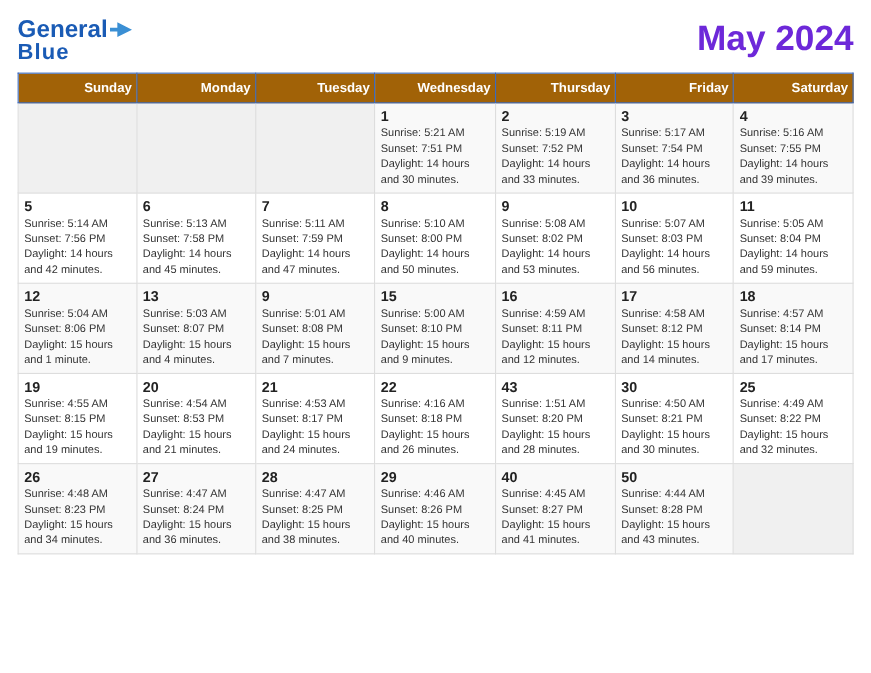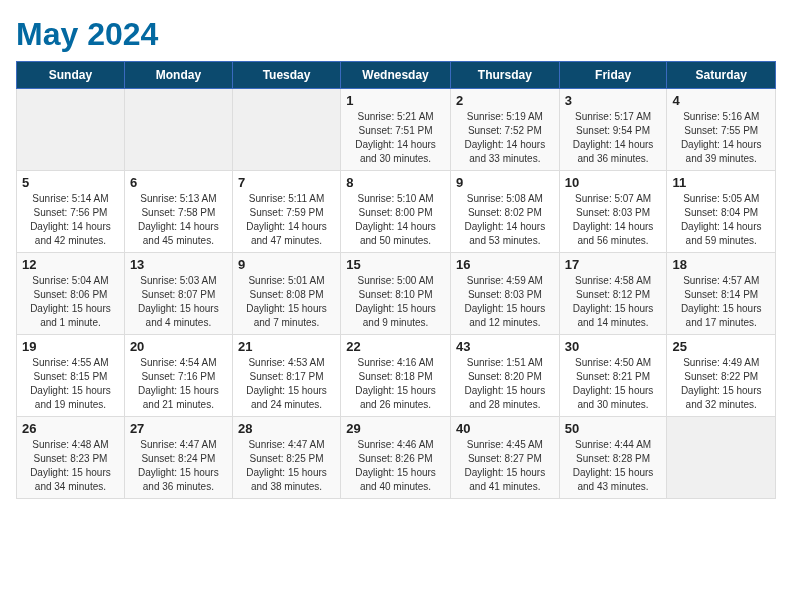--- a/index.html
+++ b/index.html
@@ -36,38 +36,38 @@
     .logo-top-row {
       display: flex;
       align-items: center;
     }
     .title-area {
       text-align: right;
     }
     .month-title {
       font-size: 32px;
       font-weight: bold;
-      color: #0369a1;
+      color: #6d28d9;
     }
     .subtitle {
       font-size: 14px;
       color: #555;
     }
     .calendar {
       width: 100%;
       border-collapse: collapse;
       border: 1px solid #ccc;
     }
     .calendar th {
-      background: #0c4a6e;
+      background: #a16207;
       color: #fff;
       font-size: 12px;
       font-weight: bold;
       padding: 6px 4px;
-      text-align: center;
+      text-align: right;
       border: 1px solid #3a6abf;
     }
     .calendar td {
       vertical-align: top;
       padding: 4px 5px;
       border: 1px solid #ddd;
       width: 113px;
       min-height: 80px;
       font-size: 10.5px;
       color: #333;
@@ -78,28 +78,38 @@
     .day-num {
       font-size: 13px;
       font-weight: bold;
       margin-bottom: 2px;
       color: #222;
     }
     .day-info {
       font-size: 10px;
       color: #333;
       line-height: 1.4;
-      text-align: center;
     }
     .empty { background: #f0f0f0 !important; }
   </style>
 </head>
 <body>
 
 <div class="header">
+  <div class="logo">
+    <div class="logo-top-row">
+      <span class="logo-text">
+        <span class="blue">General</span>
+      </span>
+      <svg class="logo-arrow" viewBox="0 0 24 16" fill="none">
+        <polygon points="8,0 24,8 8,16 8,10 0,10 0,6 8,6" fill="#3a8fd4"></polygon>
+      </svg>
+    </div>
+    <span class="logo-text" style="color:#1a5bb5; font-size:20px; font-weight:bold; letter-spacing:1px;">Blue</span>
+  </div>
   <div class="title-area">
     <div class="month-title">May 2024</div>
   </div>
 </div>
 
 <table class="calendar">
   <thead>
     <tr>
     <th>Sunday</th>
         <th>Monday</th>
@@ -123,21 +133,21 @@
         </td>
         <td>
           <div class="day-num">2</div>
           <div class="day-info">Sunrise: 5:19 AM
 Sunset: 7:52 PM
 Daylight: 14 hours and 33 minutes.</div>
         </td>
         <td>
           <div class="day-num">3</div>
           <div class="day-info">Sunrise: 5:17 AM
-Sunset: 9:54 PM
+Sunset: 7:54 PM
 Daylight: 14 hours and 36 minutes.</div>
         </td>
         <td>
           <div class="day-num">4</div>
           <div class="day-info">Sunrise: 5:16 AM
 Sunset: 7:55 PM
 Daylight: 14 hours and 39 minutes.</div>
         </td>
       </tr>
       <tr>
@@ -205,21 +215,21 @@
         </td>
         <td>
           <div class="day-num">15</div>
           <div class="day-info">Sunrise: 5:00 AM
 Sunset: 8:10 PM
 Daylight: 15 hours and 9 minutes.</div>
         </td>
         <td>
           <div class="day-num">16</div>
           <div class="day-info">Sunrise: 4:59 AM
-Sunset: 8:03 PM
+Sunset: 8:11 PM
 Daylight: 15 hours and 12 minutes.</div>
         </td>
         <td>
           <div class="day-num">17</div>
           <div class="day-info">Sunrise: 4:58 AM
 Sunset: 8:12 PM
 Daylight: 15 hours and 14 minutes.</div>
         </td>
         <td>
           <div class="day-num">18</div>
@@ -231,21 +241,21 @@
       <tr>
         <td>
           <div class="day-num">19</div>
           <div class="day-info">Sunrise: 4:55 AM
 Sunset: 8:15 PM
 Daylight: 15 hours and 19 minutes.</div>
         </td>
         <td>
           <div class="day-num">20</div>
           <div class="day-info">Sunrise: 4:54 AM
-Sunset: 7:16 PM
+Sunset: 8:53 PM
 Daylight: 15 hours and 21 minutes.</div>
         </td>
         <td>
           <div class="day-num">21</div>
           <div class="day-info">Sunrise: 4:53 AM
 Sunset: 8:17 PM
 Daylight: 15 hours and 24 minutes.</div>
         </td>
         <td>
           <div class="day-num">22</div>

